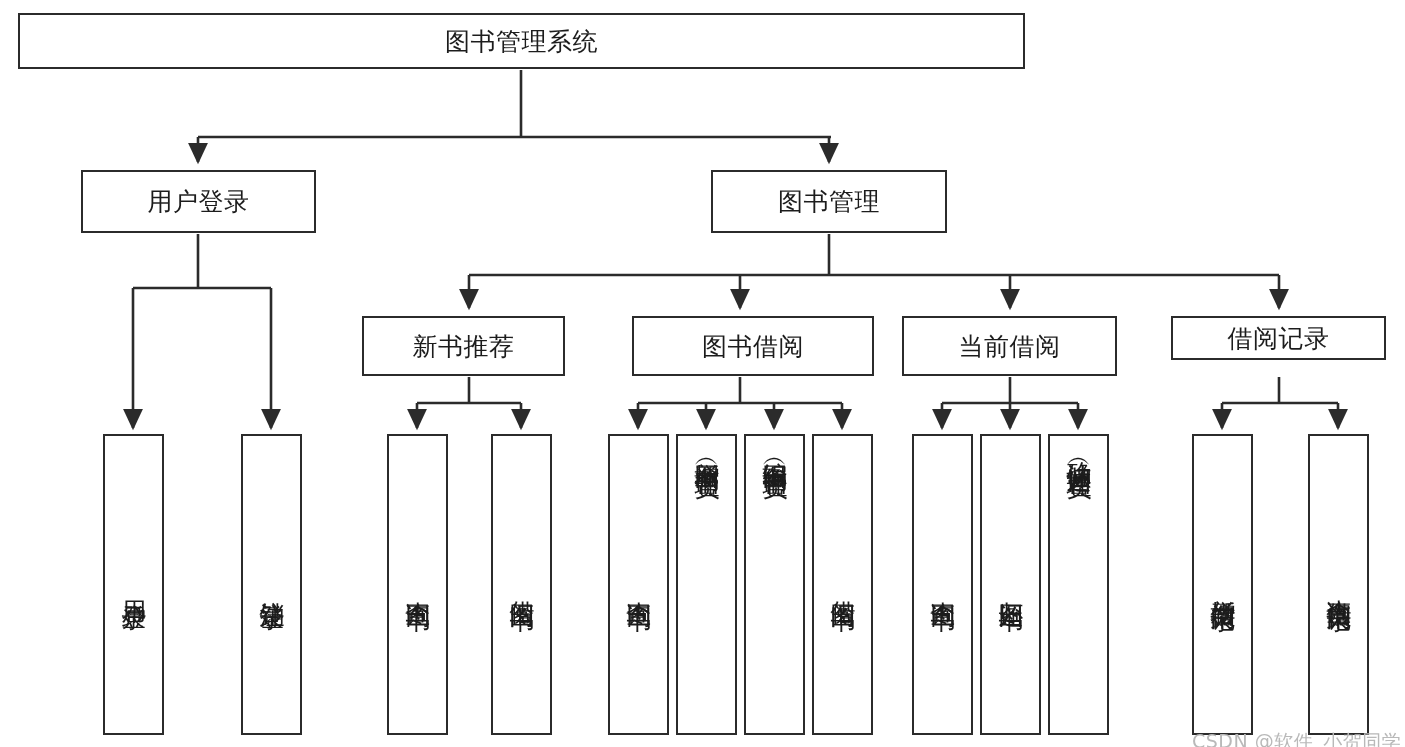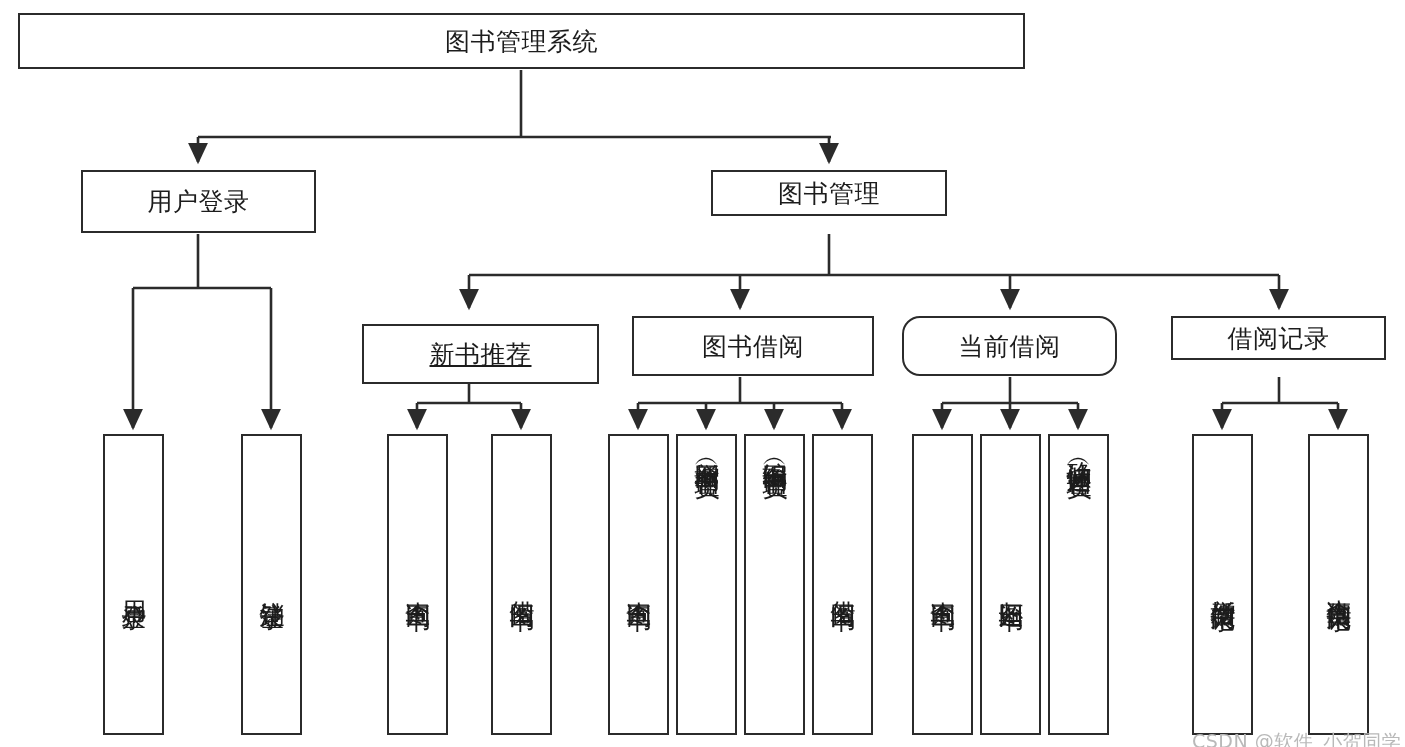--- a/index.html
+++ b/index.html
@@ -130,31 +130,31 @@
     </g>
   </svg>
 
   <div class="node h root" style="left:18px; top:13px; width:1007px; height:56px;">
     <span class="label">图书管理系统</span>
   </div>
 
   <div class="node h" style="left:81px; top:170px; width:235px; height:63px;">
     <span class="label">用户登录</span>
   </div>
-  <div class="node h" style="left:711px; top:170px; width:236px; height:46px;">
+  <div class="node h" style="left:711px; top:170px; width:236px; height:63px;">
     <span class="label">图书管理</span>
   </div>
 
-  <div class="node h" style="left:362px; top:324px; width:237px; height:60px;text-decoration:underline;">
+  <div class="node h" style="left:362px; top:316px; width:203px; height:60px;">
     <span class="label">新书推荐</span>
   </div>
   <div class="node h" style="left:632px; top:316px; width:242px; height:60px;">
     <span class="label">图书借阅</span>
   </div>
-  <div class="node h" style="left:902px; top:316px; width:215px; height:60px;border-radius:18px;">
+  <div class="node h" style="left:902px; top:316px; width:215px; height:60px;">
     <span class="label">当前借阅</span>
   </div>
   <div class="node h" style="left:1171px; top:316px; width:215px; height:44px;">
     <span class="label">借阅记录</span>
   </div>
 
   <div class="node v mid" style="left:103px; top:434px; width:61px; height:301px;">
     <span class="label">用户登录</span>
   </div>
   <div class="node v mid" style="left:241px; top:434px; width:61px; height:301px;">

